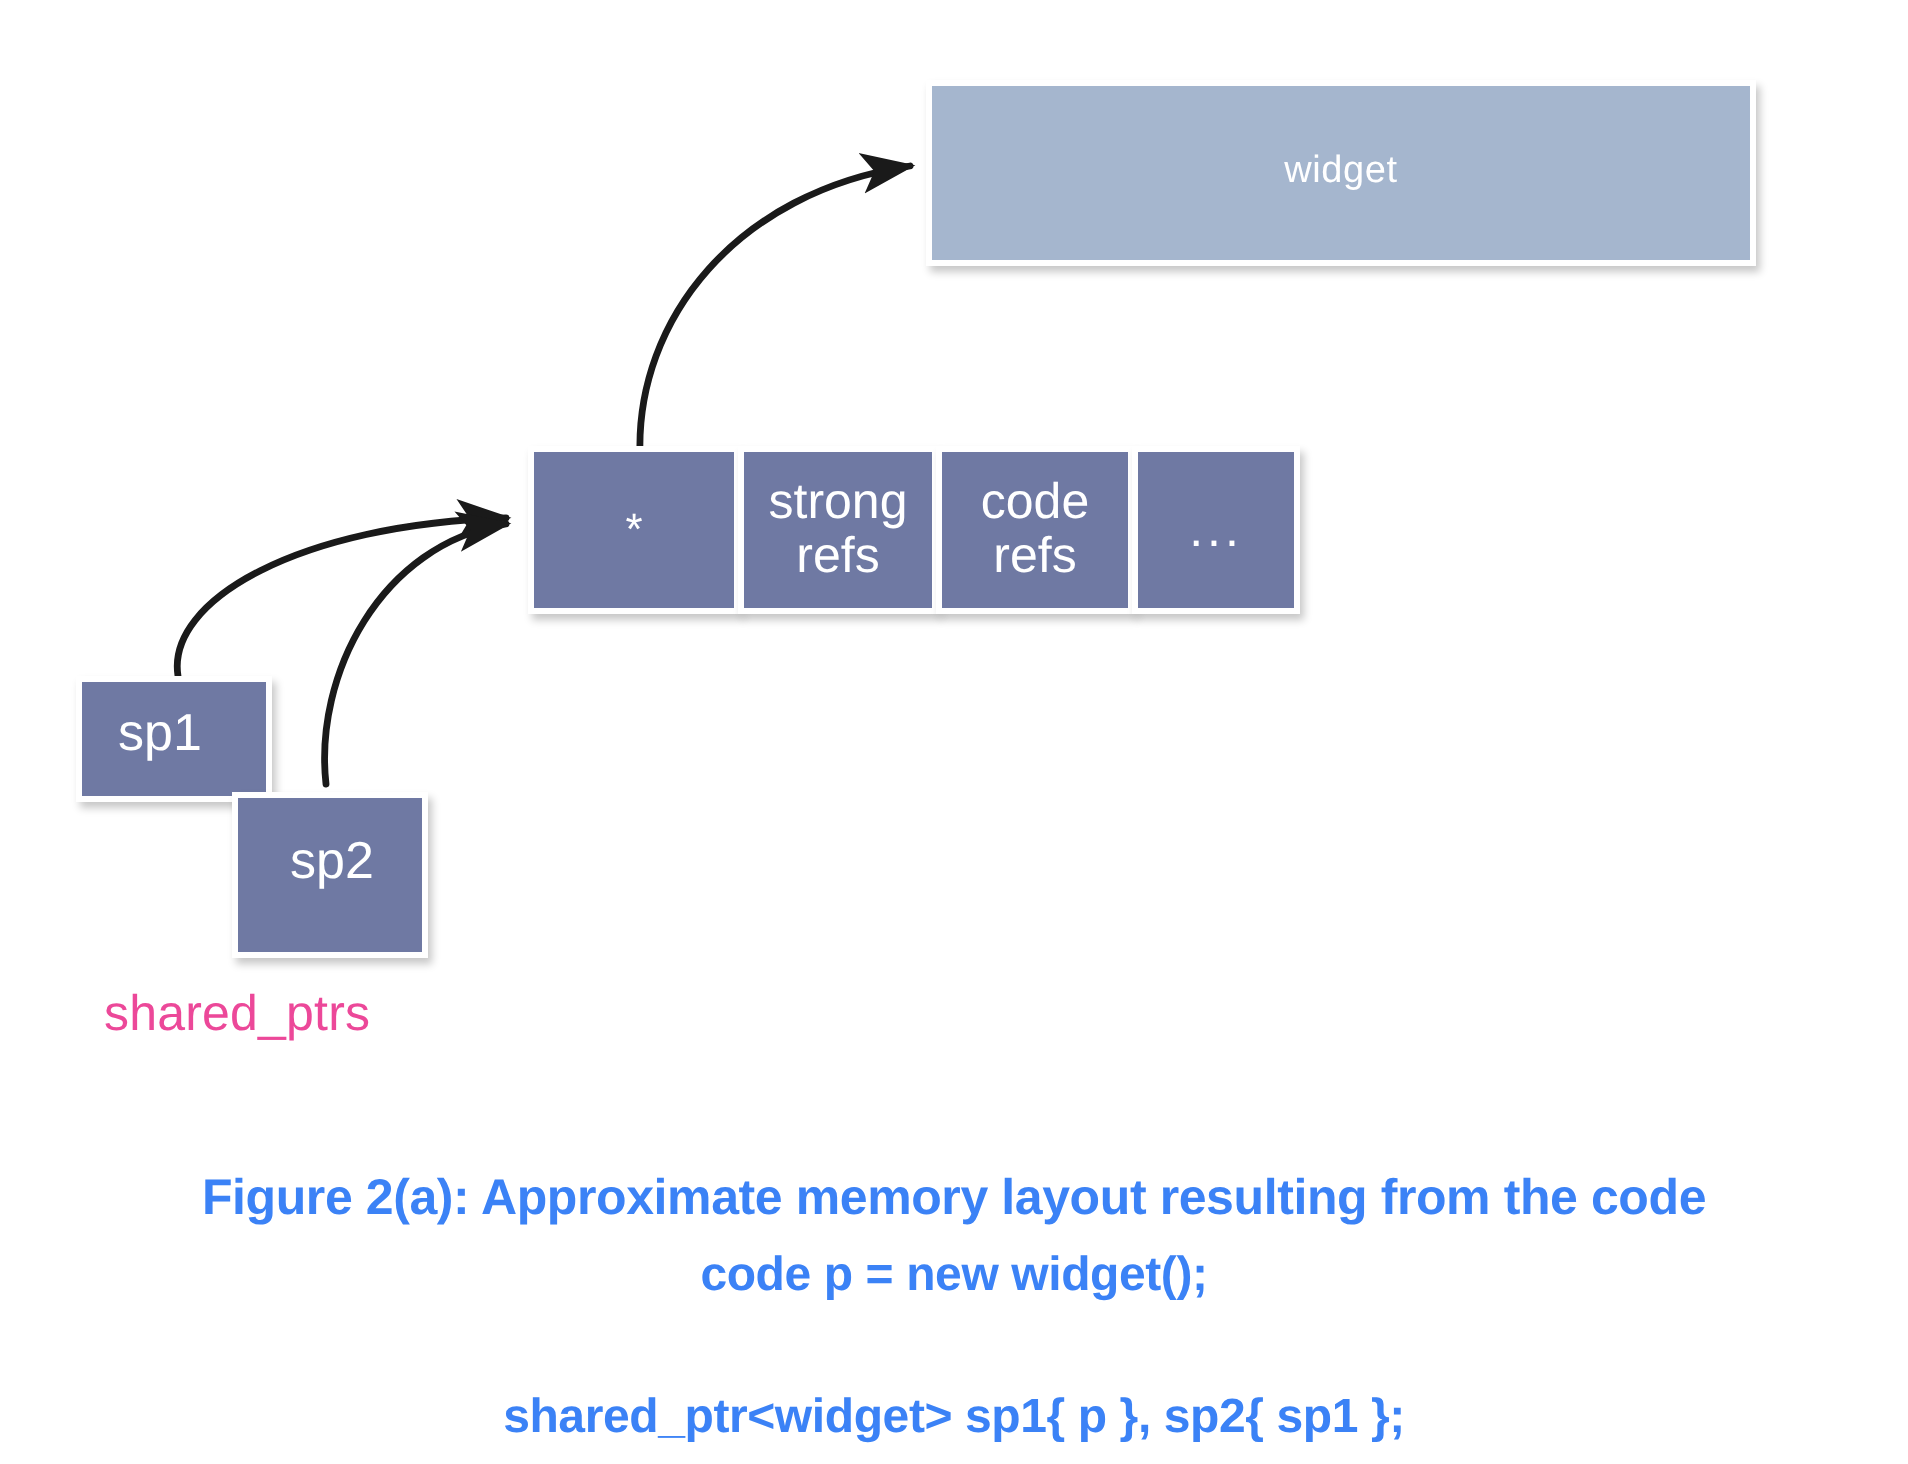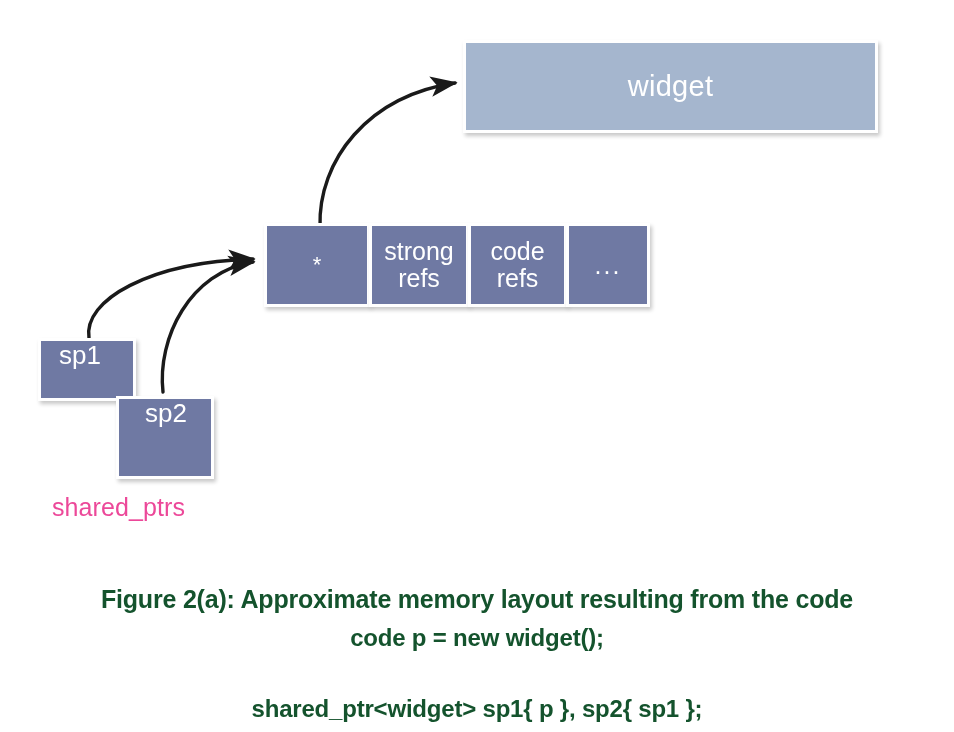--- a/index.html
+++ b/index.html
@@ -31,38 +31,38 @@
     text-align: center;
     border: 3px solid #ffffff;
     box-shadow: 2px 3px 4px rgba(0,0,0,0.22);
     line-height: 1.08;
     user-select: none;
   }
 
   
   .widget-box {
     background: #a5b6ce;
-    font-size: 29px;
+    font-size: 19px;
     letter-spacing: 0.3px;
   }
 
   
   .ctrl-cell, .sp-box {
     background: #6f79a3;
   }
   .ctrl-cell { font-size: 25px; }
   .ctrl-cell.star { font-size: 22px; }
   .ctrl-cell.dots {
     font-size: 25px;
     letter-spacing: 2px;
   }
 
   .sp-box {
     font-size: 26px;
-    align-items: flex-start;
+    align-items: center;
     justify-content: flex-start;
     padding: 0 0 6px 18px;
   }
   .sp-box.sp2 { padding-left: 26px; padding-bottom: 14px; }
 
   
   .label {
     position: absolute;
     color: #ec4899;
     white-space: nowrap;
@@ -72,21 +72,21 @@
     font-size: 25px;
     letter-spacing: 0.1px;
   }
 
   
   .caption {
     position: absolute;
     left: 0;
     width: 954px;
     text-align: center;
-    color: #14532d;
+    color: #3b82f6;
     font-weight: bold;
     white-space: nowrap;
     user-select: none;
   }
   .caption-title {
     top: 585px;
     font-size: 25px;
     letter-spacing: -0.2px;
   }
   .caption-code1 {

